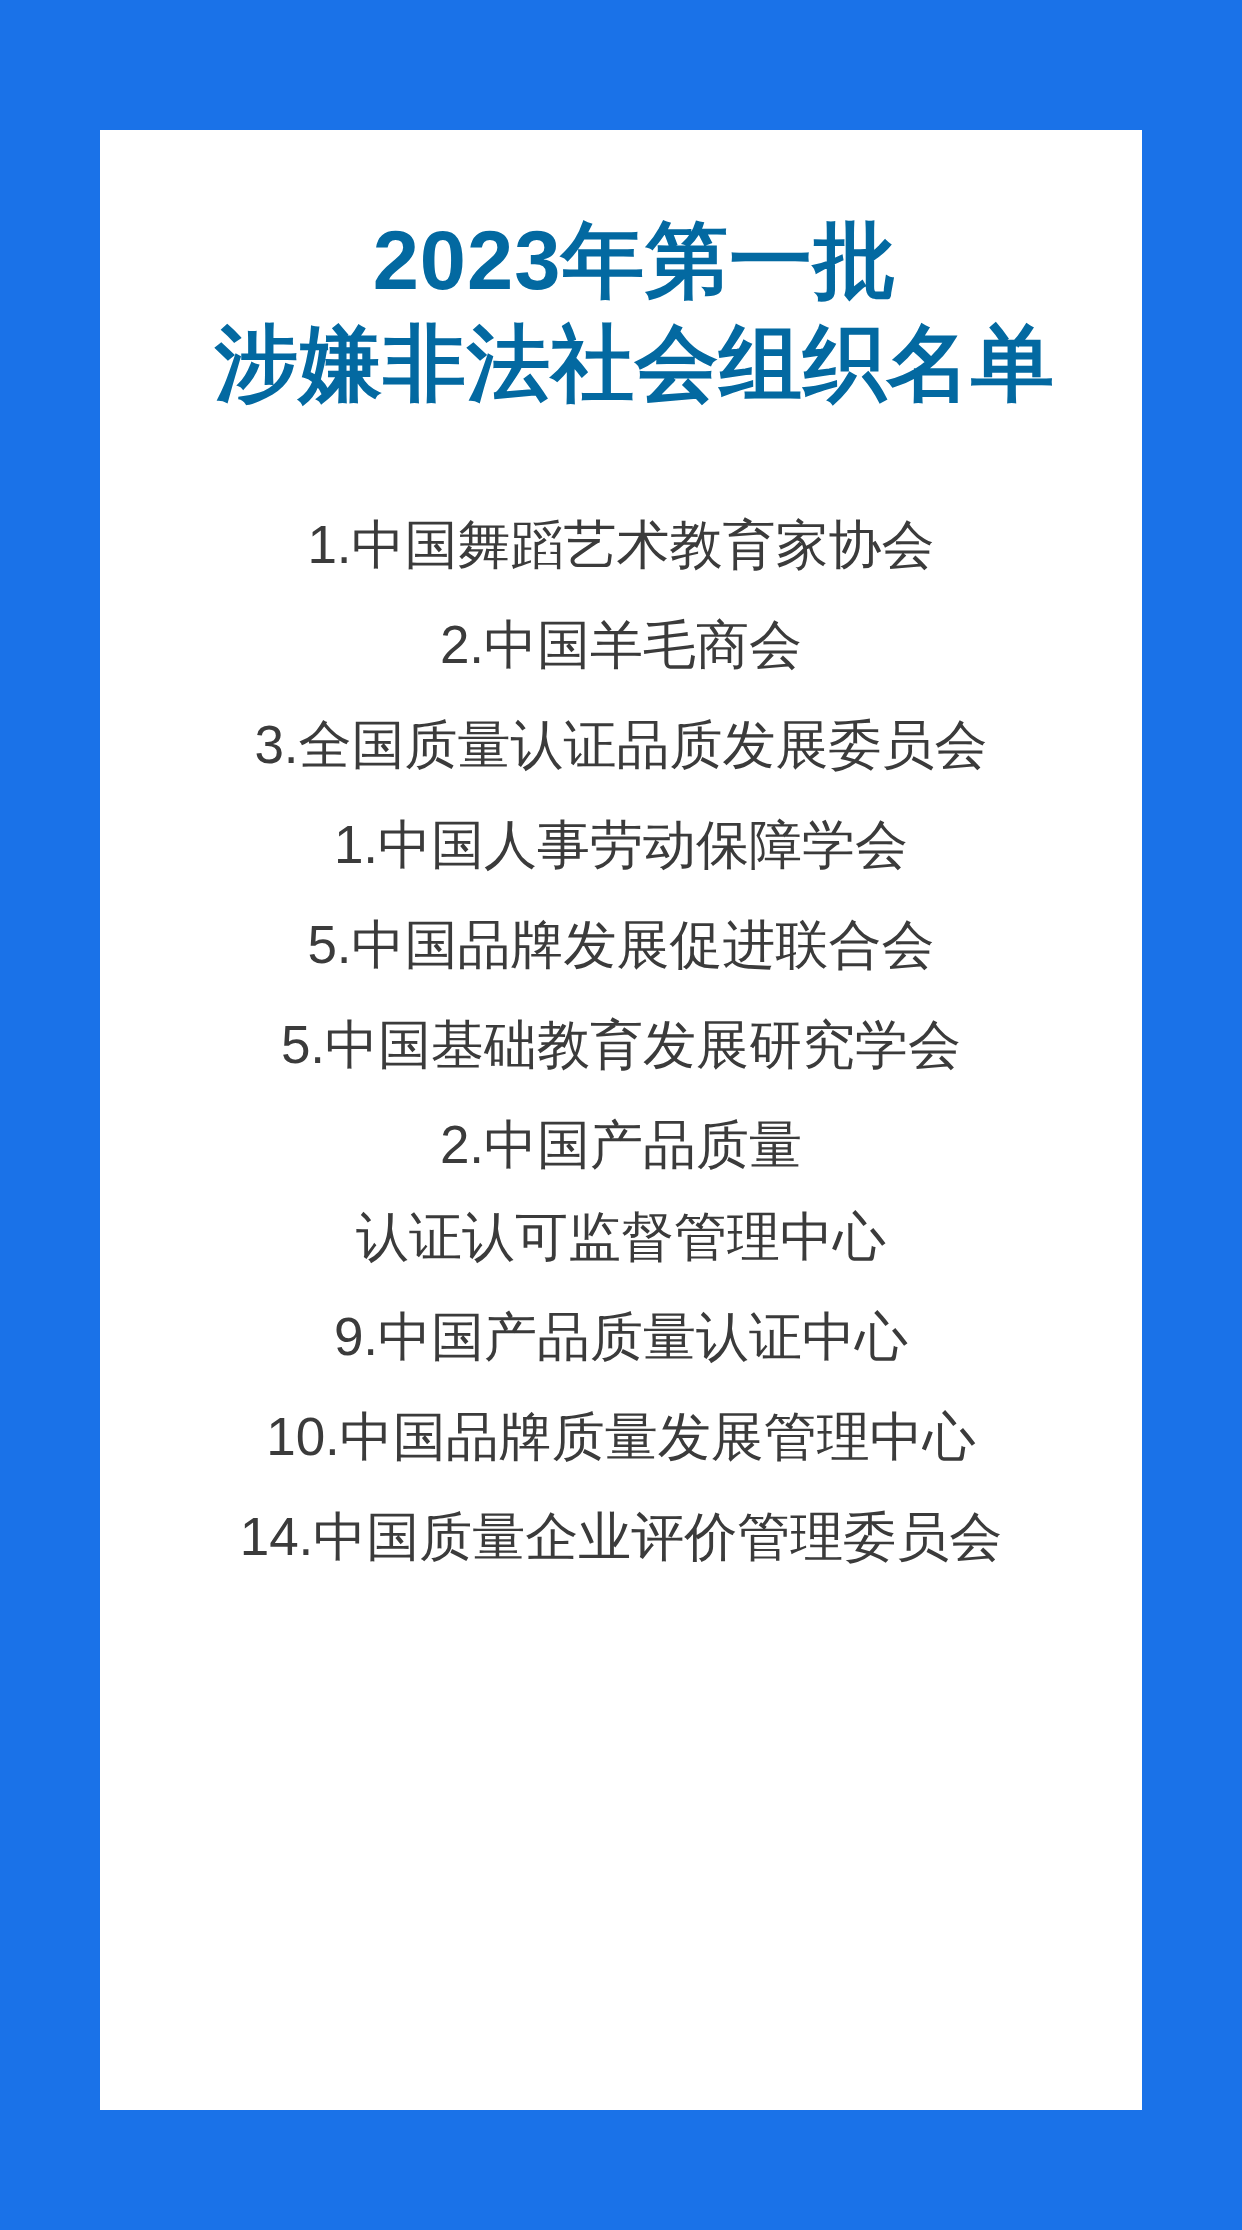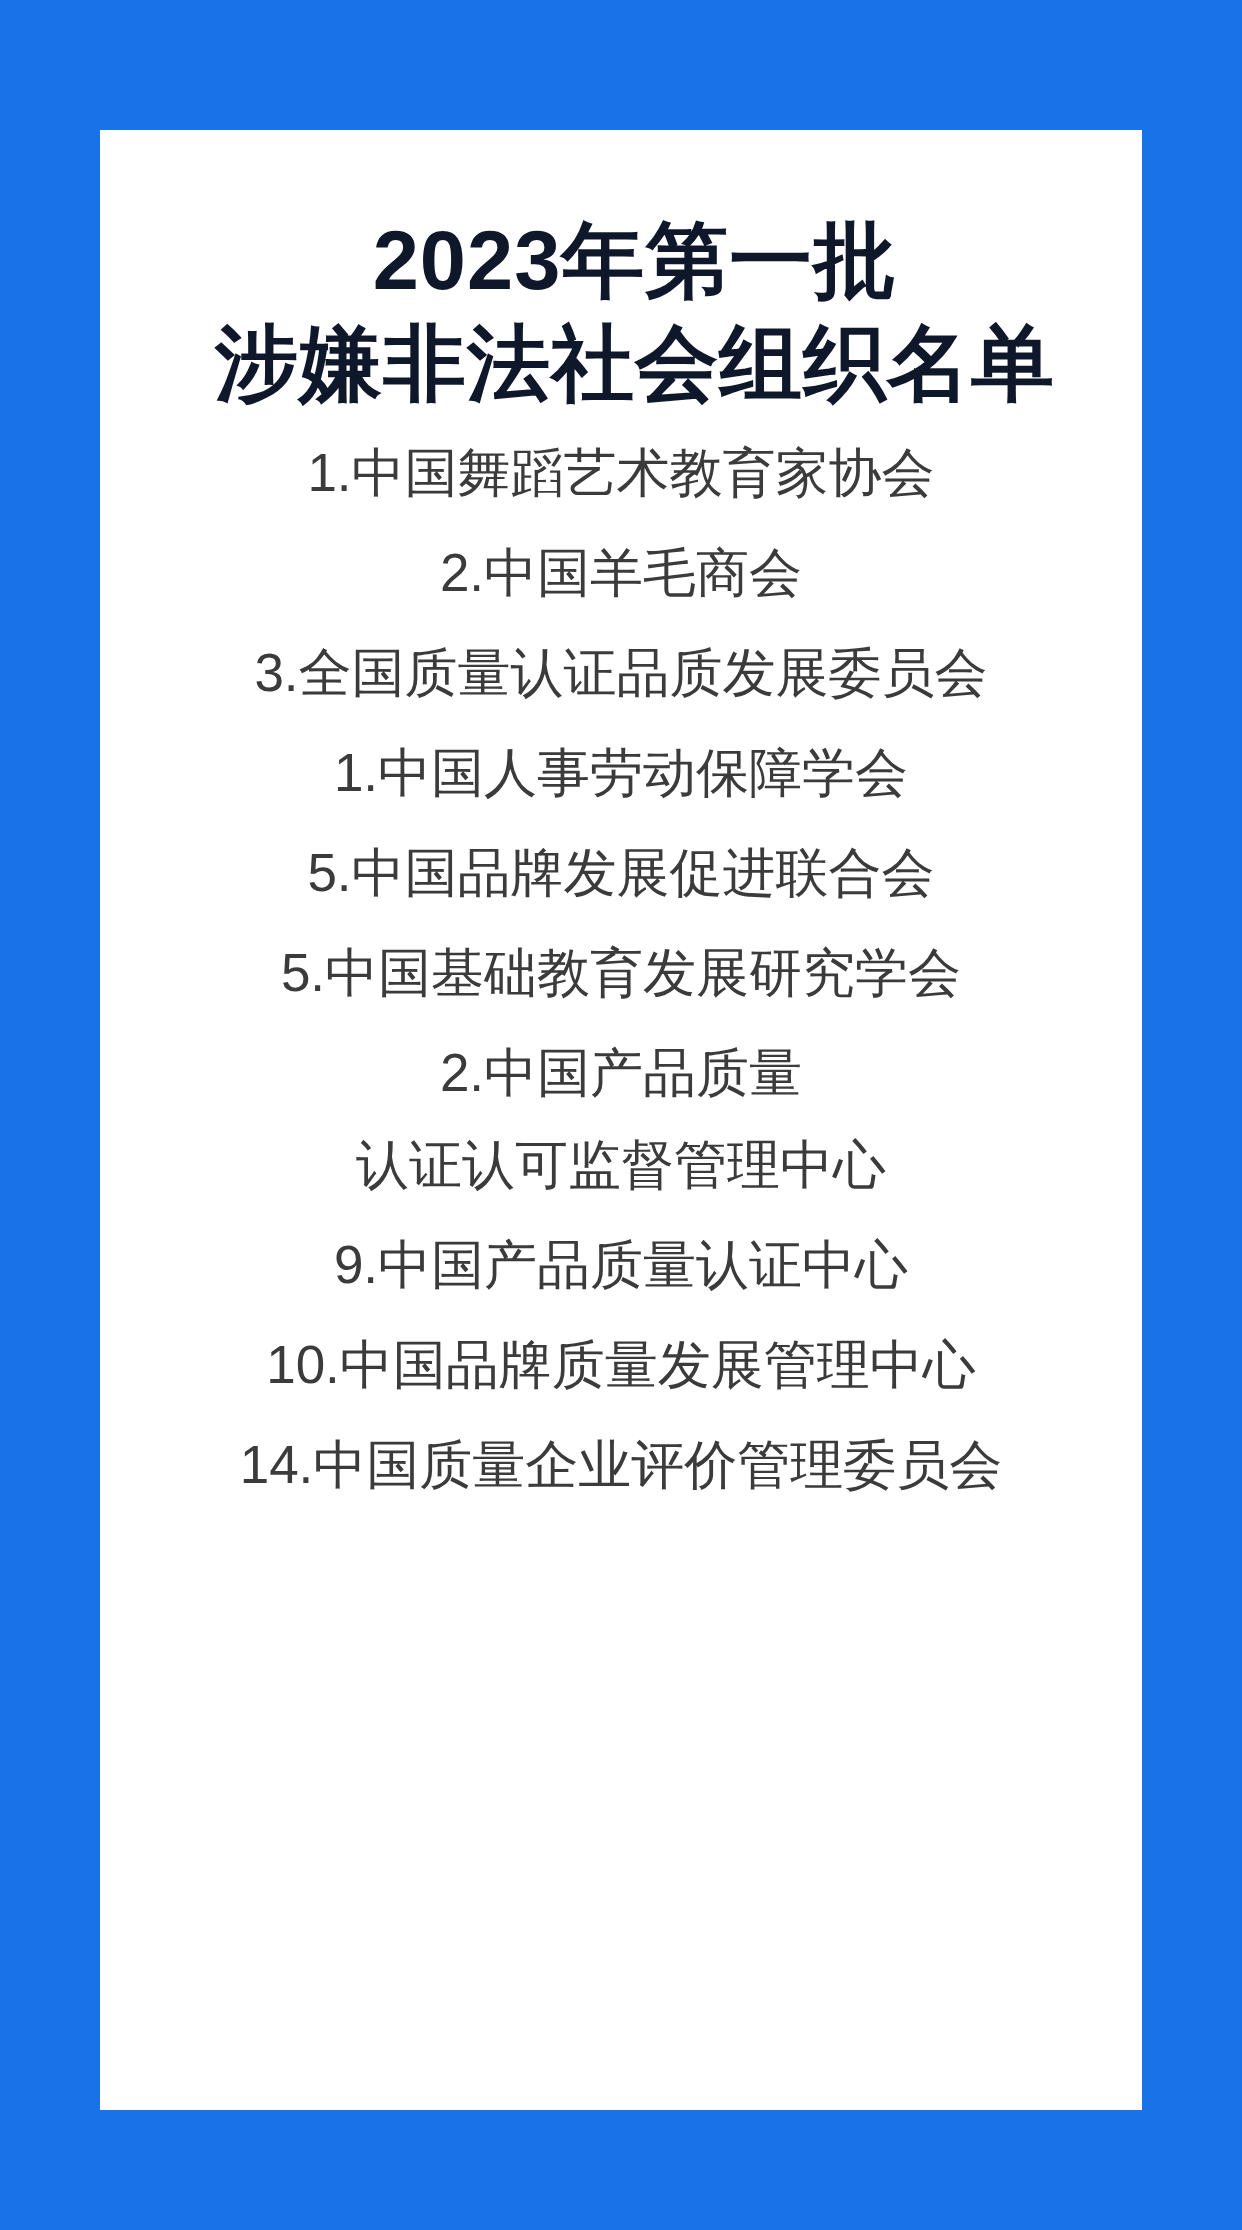--- a/index.html
+++ b/index.html
@@ -31,30 +31,30 @@
     display: flex;
     flex-direction: column;
     align-items: center;
   }
   .title-block {
     margin-top: 80px;
     width: 100%;
     text-align: center;
   }
   .title-line {
-    color: #0f172a;
+    color: #0369a1;
     font-weight: bold;
     font-size: 83px;
     line-height: 1.24;
     letter-spacing: 1px;
     white-space: nowrap;
     padding-left: 28px;
   }
   .list {
-    margin-top: 30px;
+    margin-top: 102px;
     width: 100%;
     display: flex;
     flex-direction: column;
     align-items: center;
   }
   .list-item {
     color: #3b3b3b;
     font-size: 53px;
     line-height: 1.0;
     margin-bottom: 47px;

